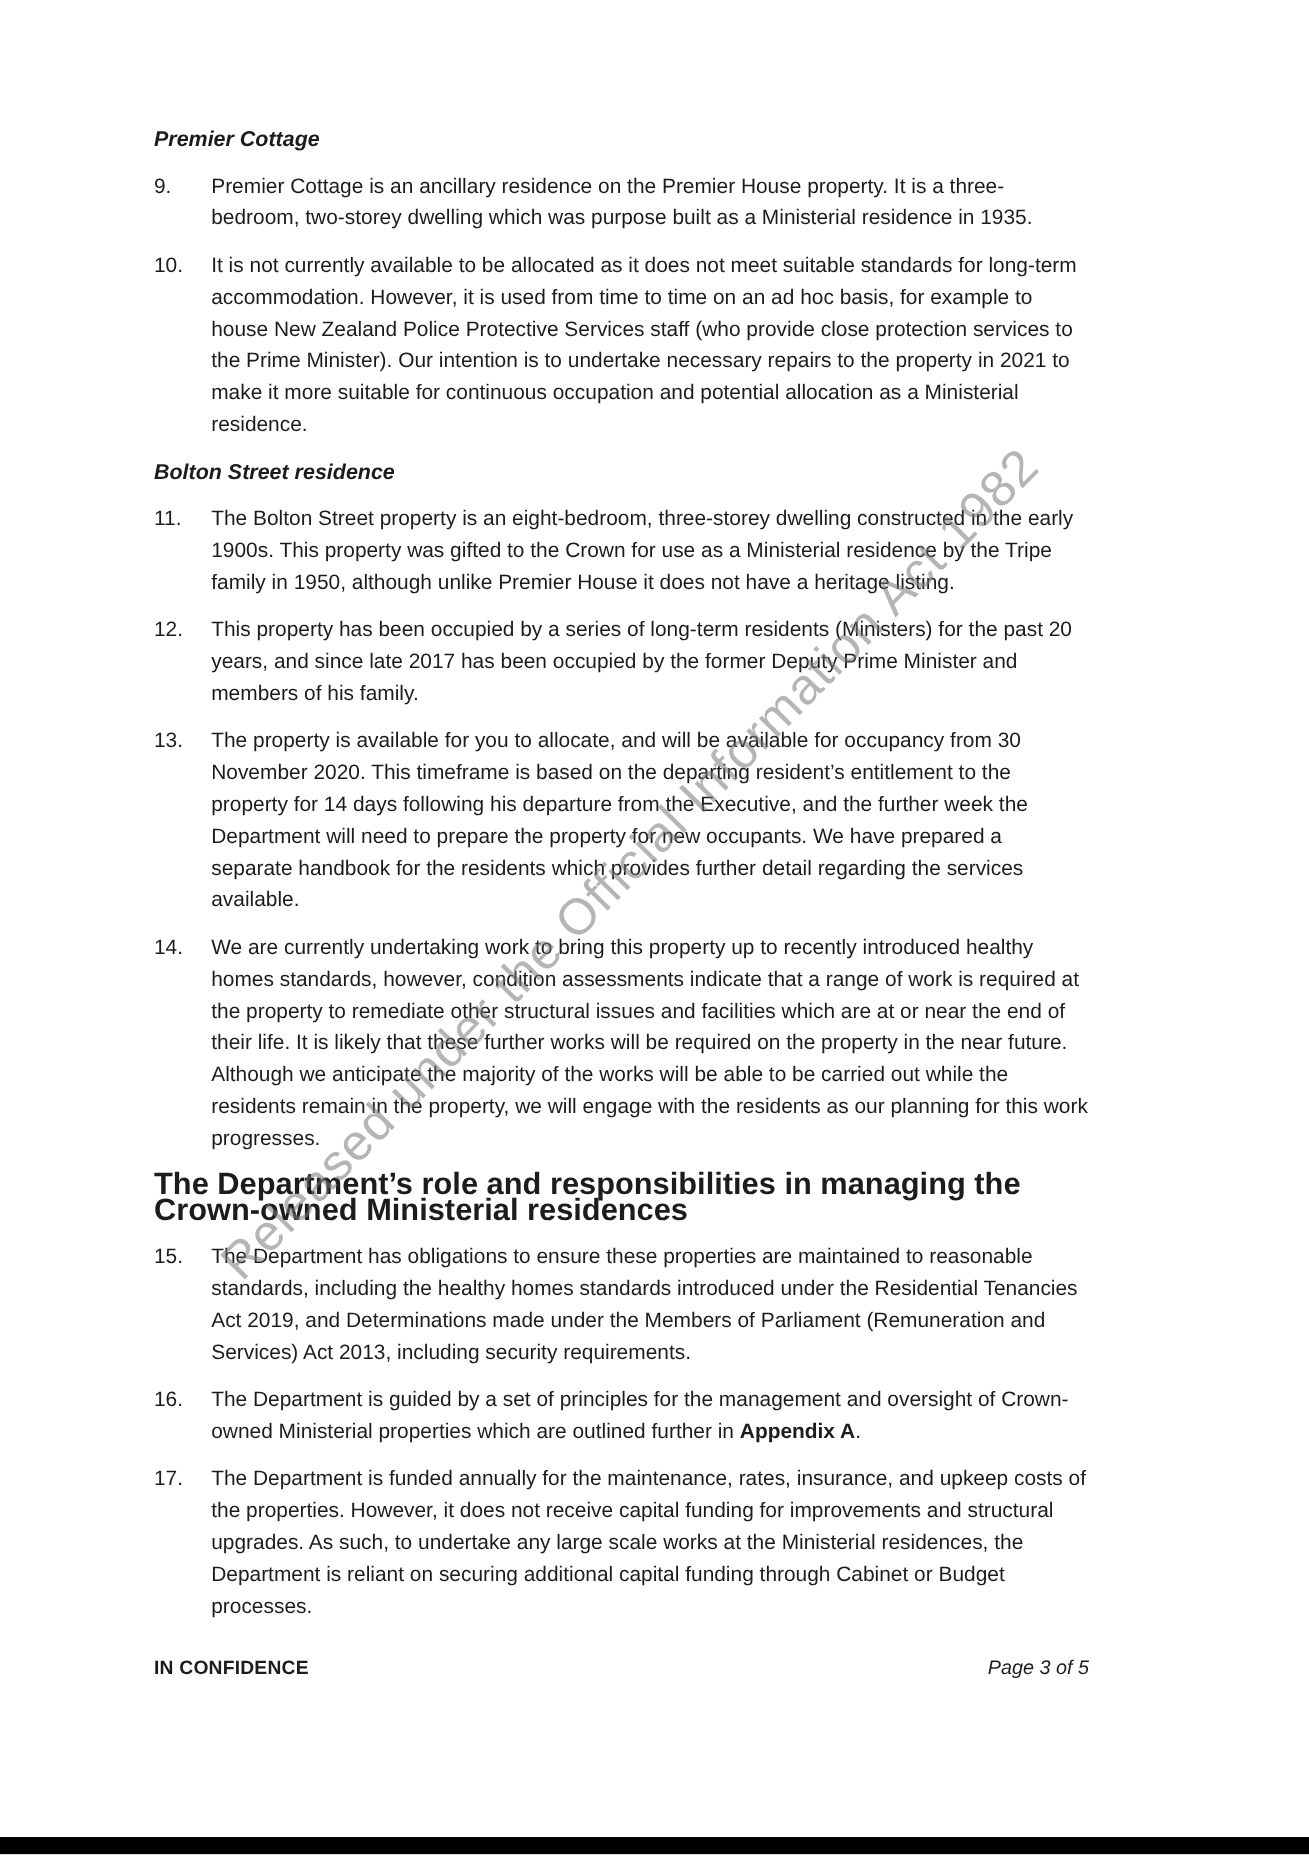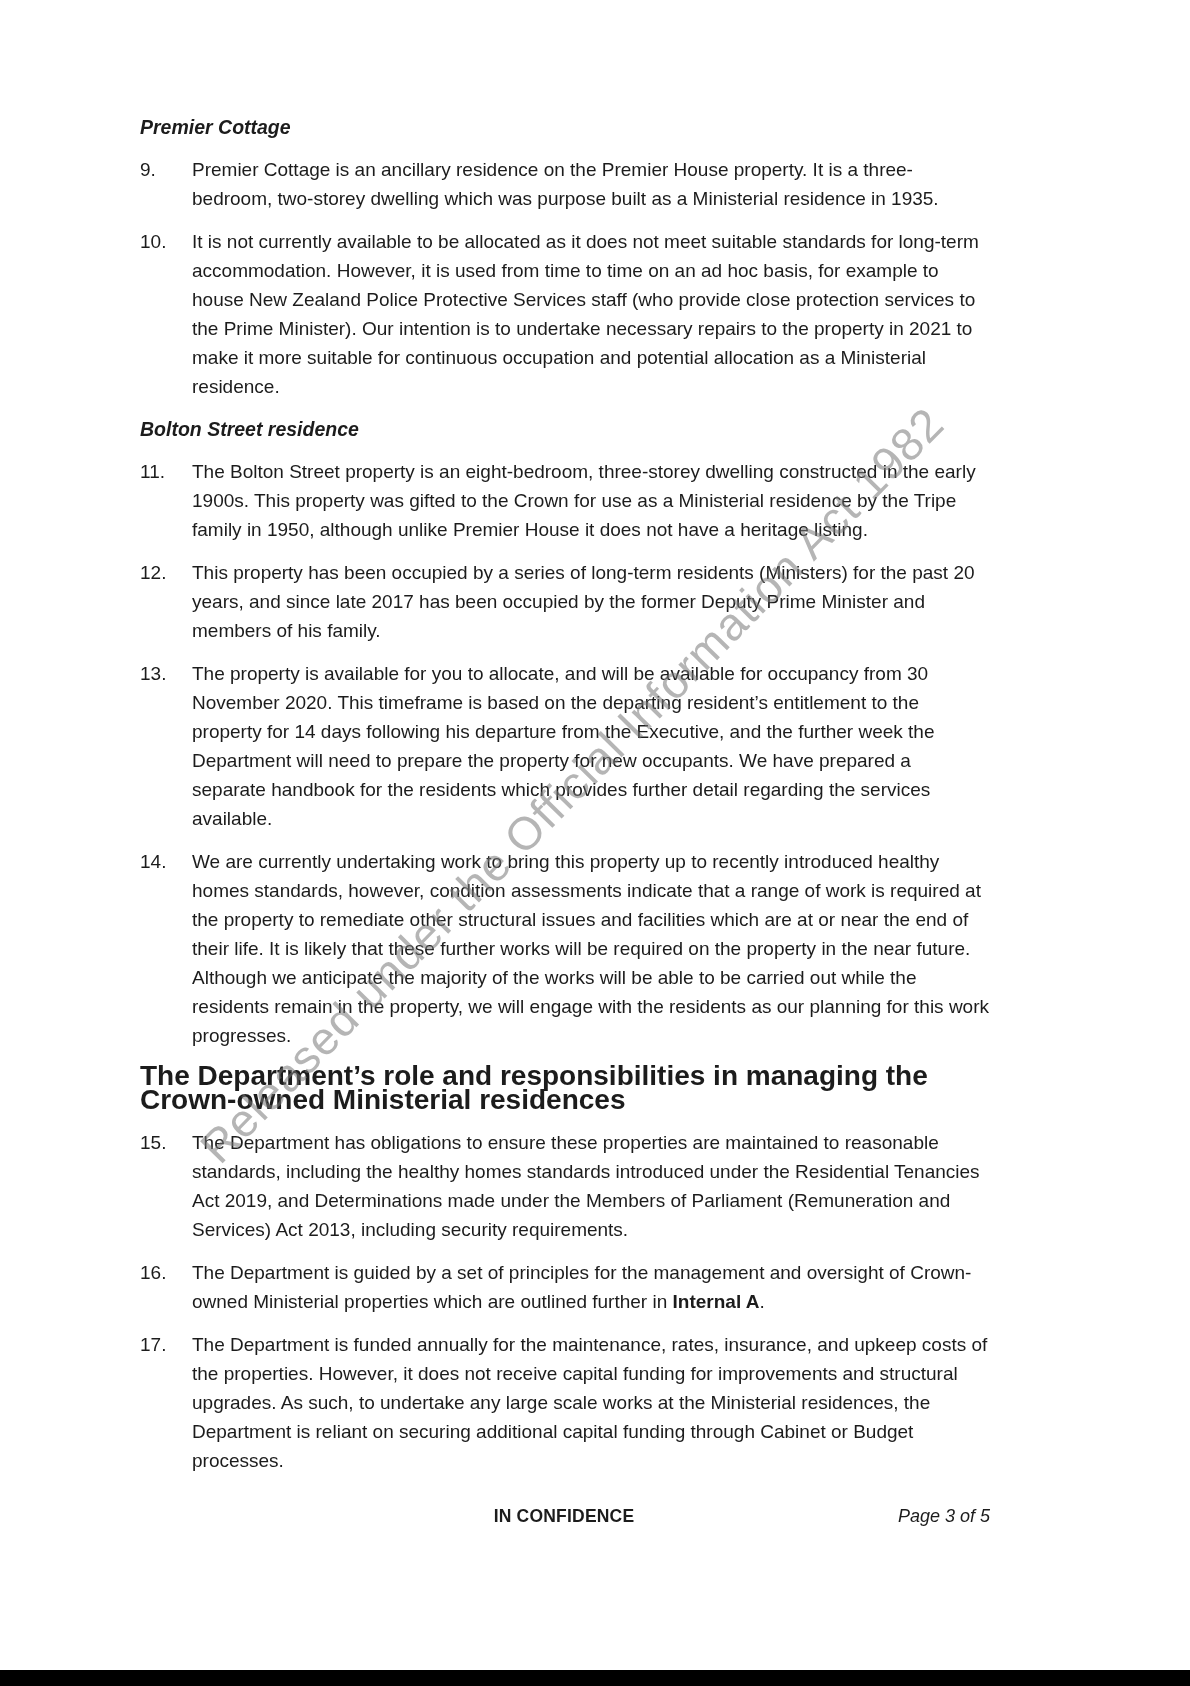--- a/index.html
+++ b/index.html
@@ -47,21 +47,21 @@
   .para .num { width: 52px; flex: 0 0 52px; }
   .para .text { flex: 1; }
   .para .text b { font-weight: bold; }
   .footer {
     position: absolute;
     top: 1506px;
     left: 140px;
     width: 848px;
     font-size: 17.5px;
   }
-  .footer .conf { text-align: center; font-weight: bold; letter-spacing: 0.2px; }
+  .footer .conf { text-align: left; font-weight: bold; letter-spacing: 0.2px; }
   .footer .page-num {
     position: absolute;
     right: -2px;
     top: 0;
     font-style: italic;
     font-size: 18px;
     font-weight: normal;
   }
   .watermark {
     position: absolute;
@@ -131,21 +131,21 @@
 
     <div class="h-bold">The Department’s role and responsibilities in managing the Crown-owned Ministerial residences</div>
 
     <div class="para">
       <div class="num">15.</div>
       <div class="text">The Department has obligations to ensure these properties are maintained to reasonable standards, including the healthy homes standards introduced under the Residential Tenancies Act 2019, and Determinations made under the Members of Parliament (Remuneration and Services) Act 2013, including security requirements.</div>
     </div>
 
     <div class="para">
       <div class="num">16.</div>
-      <div class="text"><span>The Department is guided by a set of principles for the management and oversight of Crown-owned Ministerial properties which are outlined further in </span><b>Internal A</b><span>.</span></div>
+      <div class="text"><span>The Department is guided by a set of principles for the management and oversight of Crown-owned Ministerial properties which are outlined further in </span><b>Appendix A</b><span>.</span></div>
     </div>
 
     <div class="para">
       <div class="num">17.</div>
       <div class="text">The Department is funded annually for the maintenance, rates, insurance, and upkeep costs of the properties.  However, it does not receive capital funding for improvements and structural upgrades.  As such, to undertake any large scale works at the Ministerial residences, the Department is reliant on securing additional capital funding through Cabinet or Budget processes.</div>
     </div>
 
   </div>
 
   <div class="footer">

